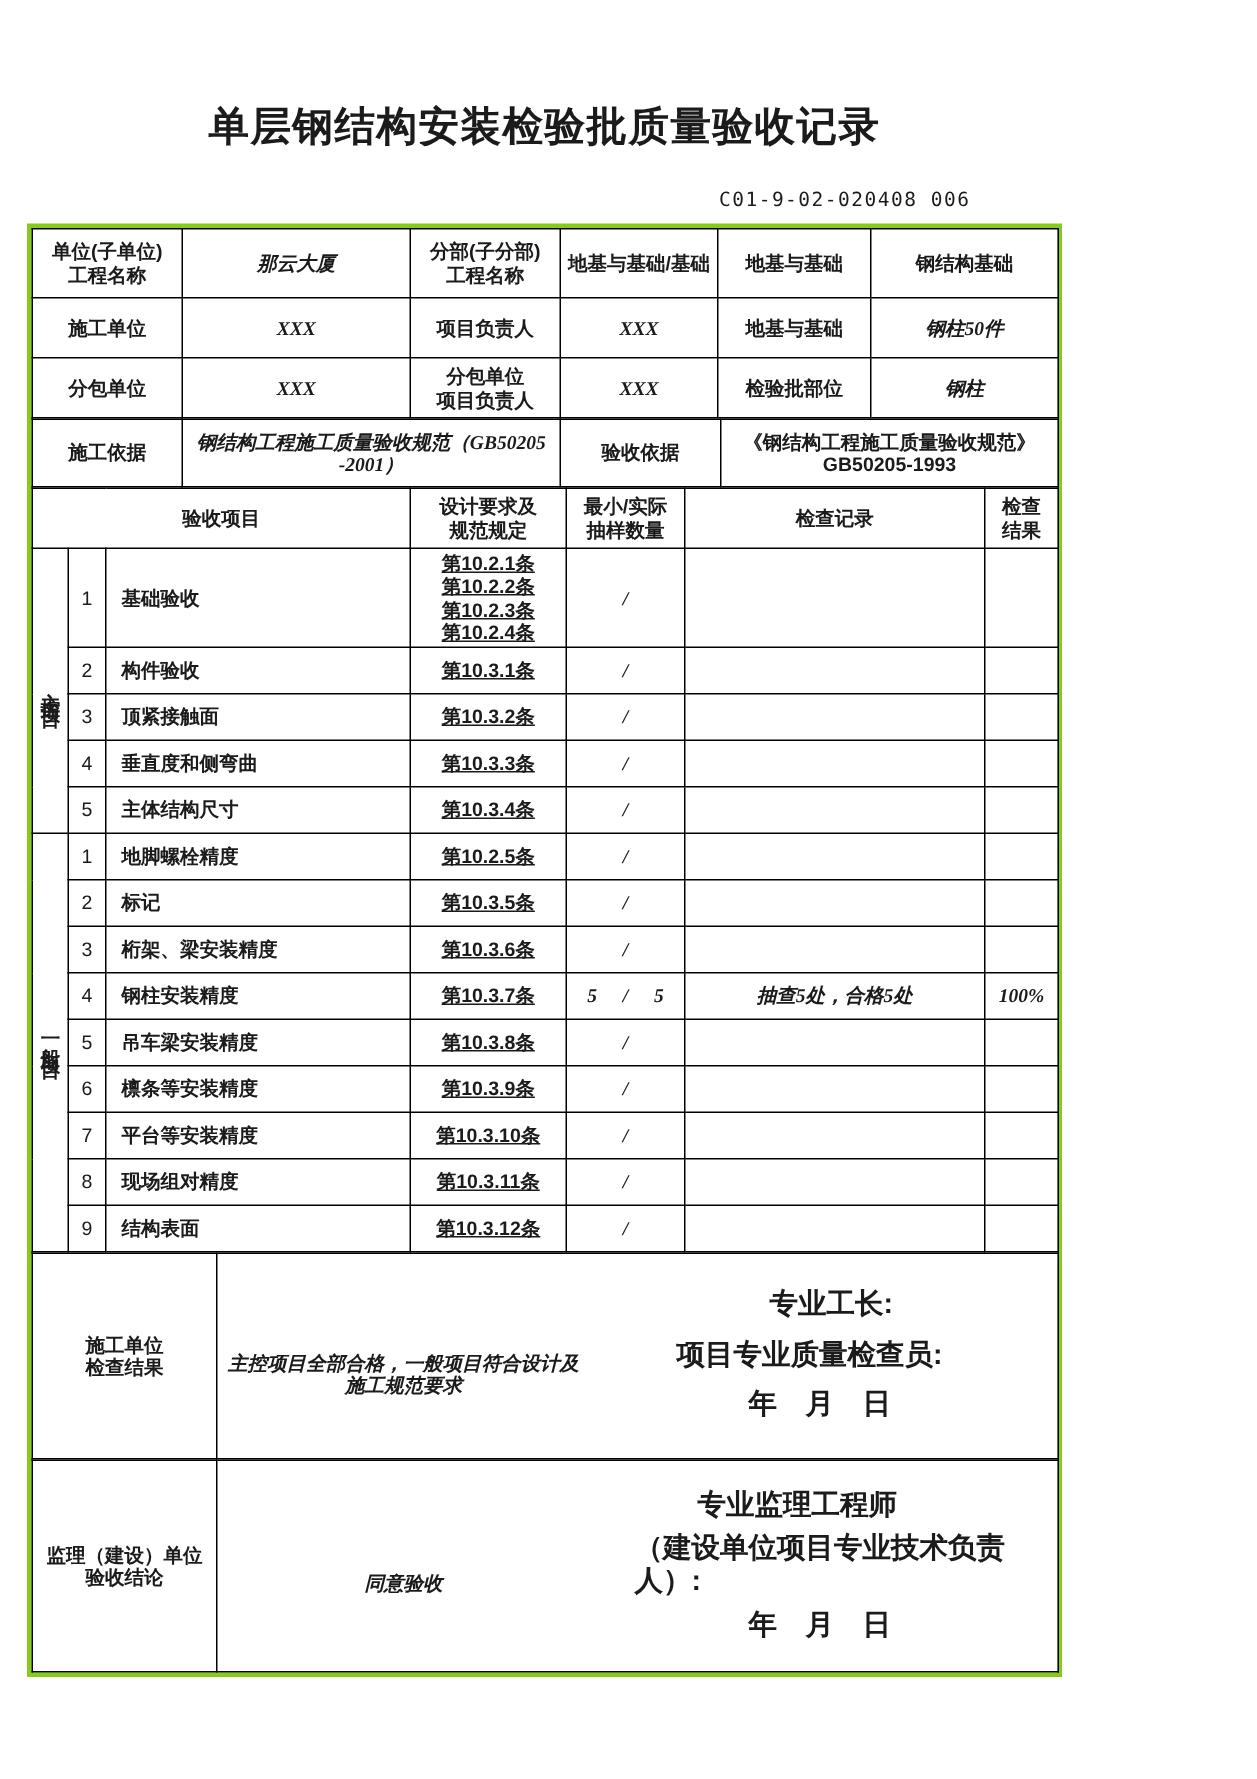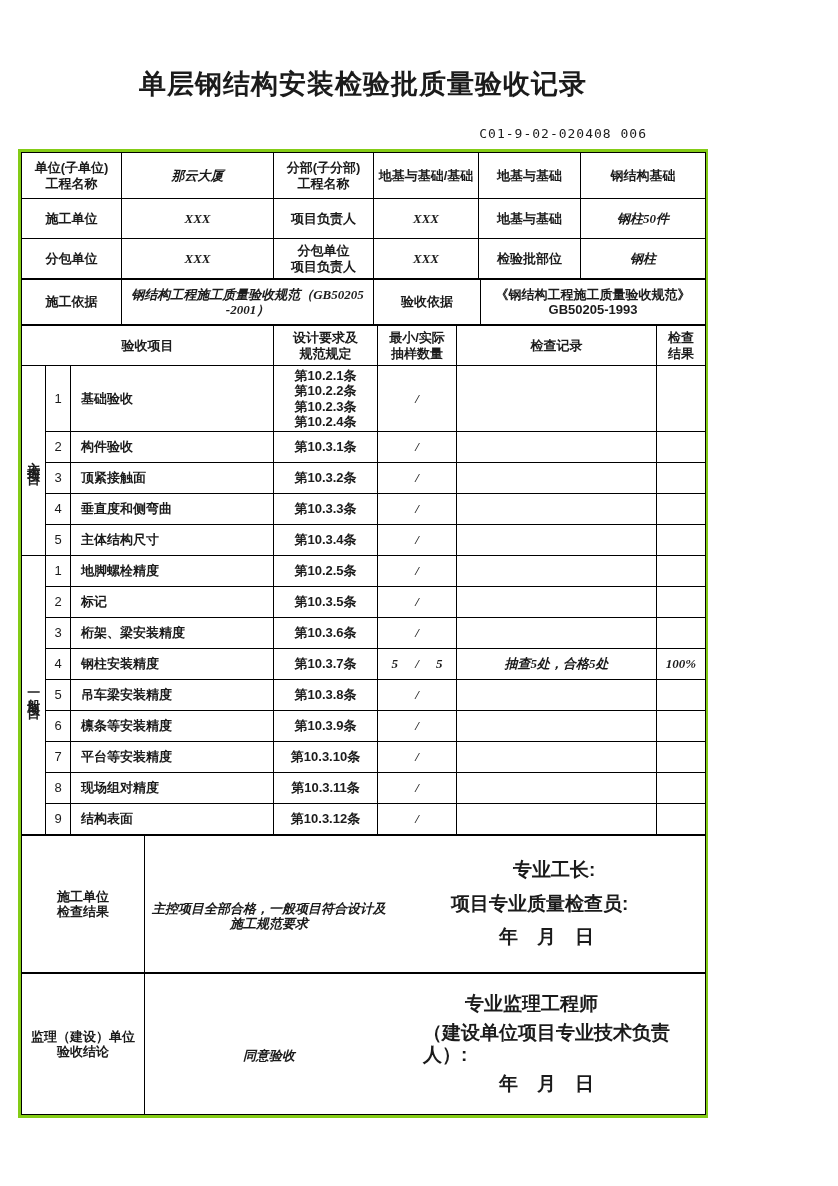--- a/index.html
+++ b/index.html
@@ -9,21 +9,21 @@
   .code{width:684px;margin:24px auto 0;text-align:right;padding-right:58px;box-sizing:border-box;
         font-family:"DejaVu Sans Mono",monospace;font-size:13px;letter-spacing:1px;}
   .sheet{width:684px;margin:8px auto 0;border:3px solid #84cc16;}
   table{border-collapse:collapse;table-layout:fixed;width:684px;}
   td{border:1px solid #000;font-size:13px;text-align:center;vertical-align:middle;
      padding:1px 2px;box-sizing:border-box;overflow:hidden;line-height:1.18;}
   .pre{white-space:pre-line;}
   .lbl{font-weight:bold;}
   .fill{font-family:"Liberation Serif",serif;font-style:italic;font-weight:bold;}
   .item{text-align:left;padding-left:10px;font-weight:bold;}
-  .req{font-weight:bold;}
+  .req{font-weight:bold;text-decoration:underline;}
   .vcell{padding:0;}
   .vtext{writing-mode:vertical-rl;text-orientation:upright;font-weight:bold;letter-spacing:4px;font-size:13px;}
   .wide{word-spacing:14px;}
   tr.ir1{height:46px} tr.ir2{height:40px} tr.ir3{height:40px} tr.brow{height:45px}
   tr.ch{height:40px} tr.r1{height:66px} tr.rn{height:31px}
   tr.con1{height:137px} tr.con2{height:141px}
   .concell{padding:0;}
   .conflex{display:flex;width:100%;align-items:stretch;}
   .conflex.h1{height:135px}
   .conflex.h2{height:139px}

